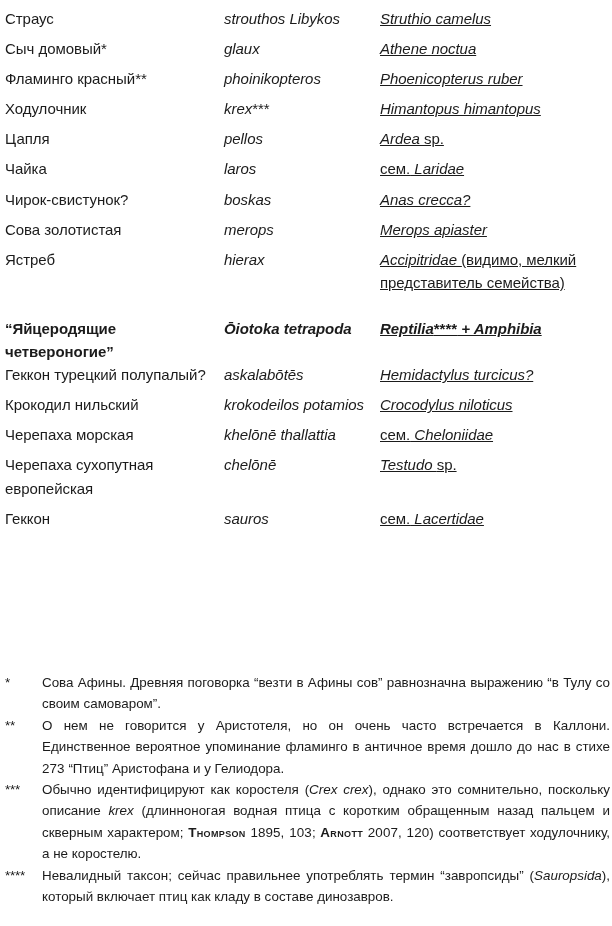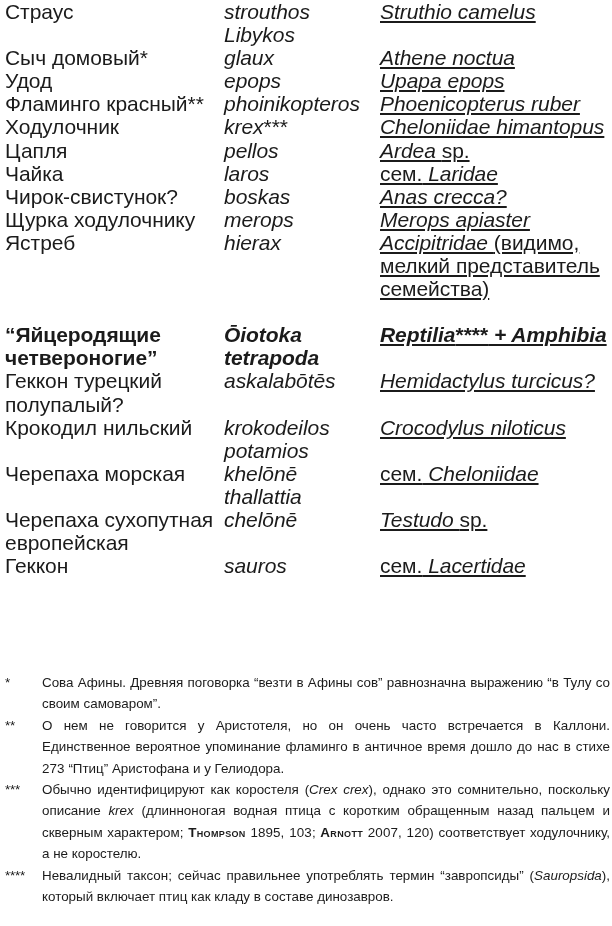--- a/index.html
+++ b/index.html
@@ -33,22 +33,22 @@
     table-layout: fixed;
     margin: 0;
     padding: 0;
   }
   .species-table col.c-ru  { width: 222px; }
   .species-table col.c-gr  { width: 156px; }
   .species-table col.c-lat { width: 230px; }
 
   .species-table td {
     vertical-align: top;
-    padding: 0 6px 0 0;
-    font-size: 21px;
+    padding: 7px 6px 0 0;
+    font-size: 15px;
     line-height: 23.1px;
     letter-spacing: -0.05px;
     word-spacing: 0.1px;
     margin-top: 39px;
   }
   .species-table td.col-ru  { padding-left: 3px; }
   .species-table td.col-gr  { font-style: italic; }
   .species-table td.col-lat { font-style: italic; padding-right: 0; text-decoration: underline; }
 
   
@@ -130,36 +130,31 @@
         <td class="col-gr">strouthos Libykos</td>
         <td class="col-lat">Struthio camelus</td>
       </tr>
 
       <tr>
         <td class="col-ru">Сыч домовый<sup class="fn">*</sup></td>
         <td class="col-gr">glaux</td>
         <td class="col-lat">Athene noctua</td>
       </tr>
 
-      <tr>
-        <td class="col-ru">Удод</td>
-        <td class="col-gr">epops</td>
-        <td class="col-lat">Upapa epops</td>
-      </tr>
 
       <tr>
         <td class="col-ru">Фламинго красный<sup class="fn">**</sup></td>
         <td class="col-gr">phoinikopteros</td>
         <td class="col-lat">Phoenicopterus ruber</td>
       </tr>
 
       <tr>
         <td class="col-ru">Ходулочник</td>
         <td class="col-gr">krex<sup class="fn">***</sup></td>
-        <td class="col-lat">Cheloniidae himantopus</td>
+        <td class="col-lat">Himantopus himantopus</td>
       </tr>
 
       <tr>
         <td class="col-ru">Цапля</td>
         <td class="col-gr">pellos</td>
         <td class="col-lat">Ardea <span class="up">sp.</span></td>
       </tr>
 
       <tr>
         <td class="col-ru">Чайка</td>
@@ -167,21 +162,21 @@
         <td class="col-lat"><span class="up">сем.</span> Laridae</td>
       </tr>
 
       <tr>
         <td class="col-ru">Чирок-свистунок?</td>
         <td class="col-gr">boskas</td>
         <td class="col-lat">Anas crecca?</td>
       </tr>
 
       <tr>
-        <td class="col-ru">Щурка ходулочнику</td>
+        <td class="col-ru">Сова золотистая</td>
         <td class="col-gr">merops</td>
         <td class="col-lat">Merops apiaster</td>
       </tr>
 
       <tr>
         <td class="col-ru">Ястреб</td>
         <td class="col-gr">hierax</td>
         <td class="col-lat">Accipitridae <span class="up">(видимо, мелкий представитель семейства)</span></td>
       </tr>
 

